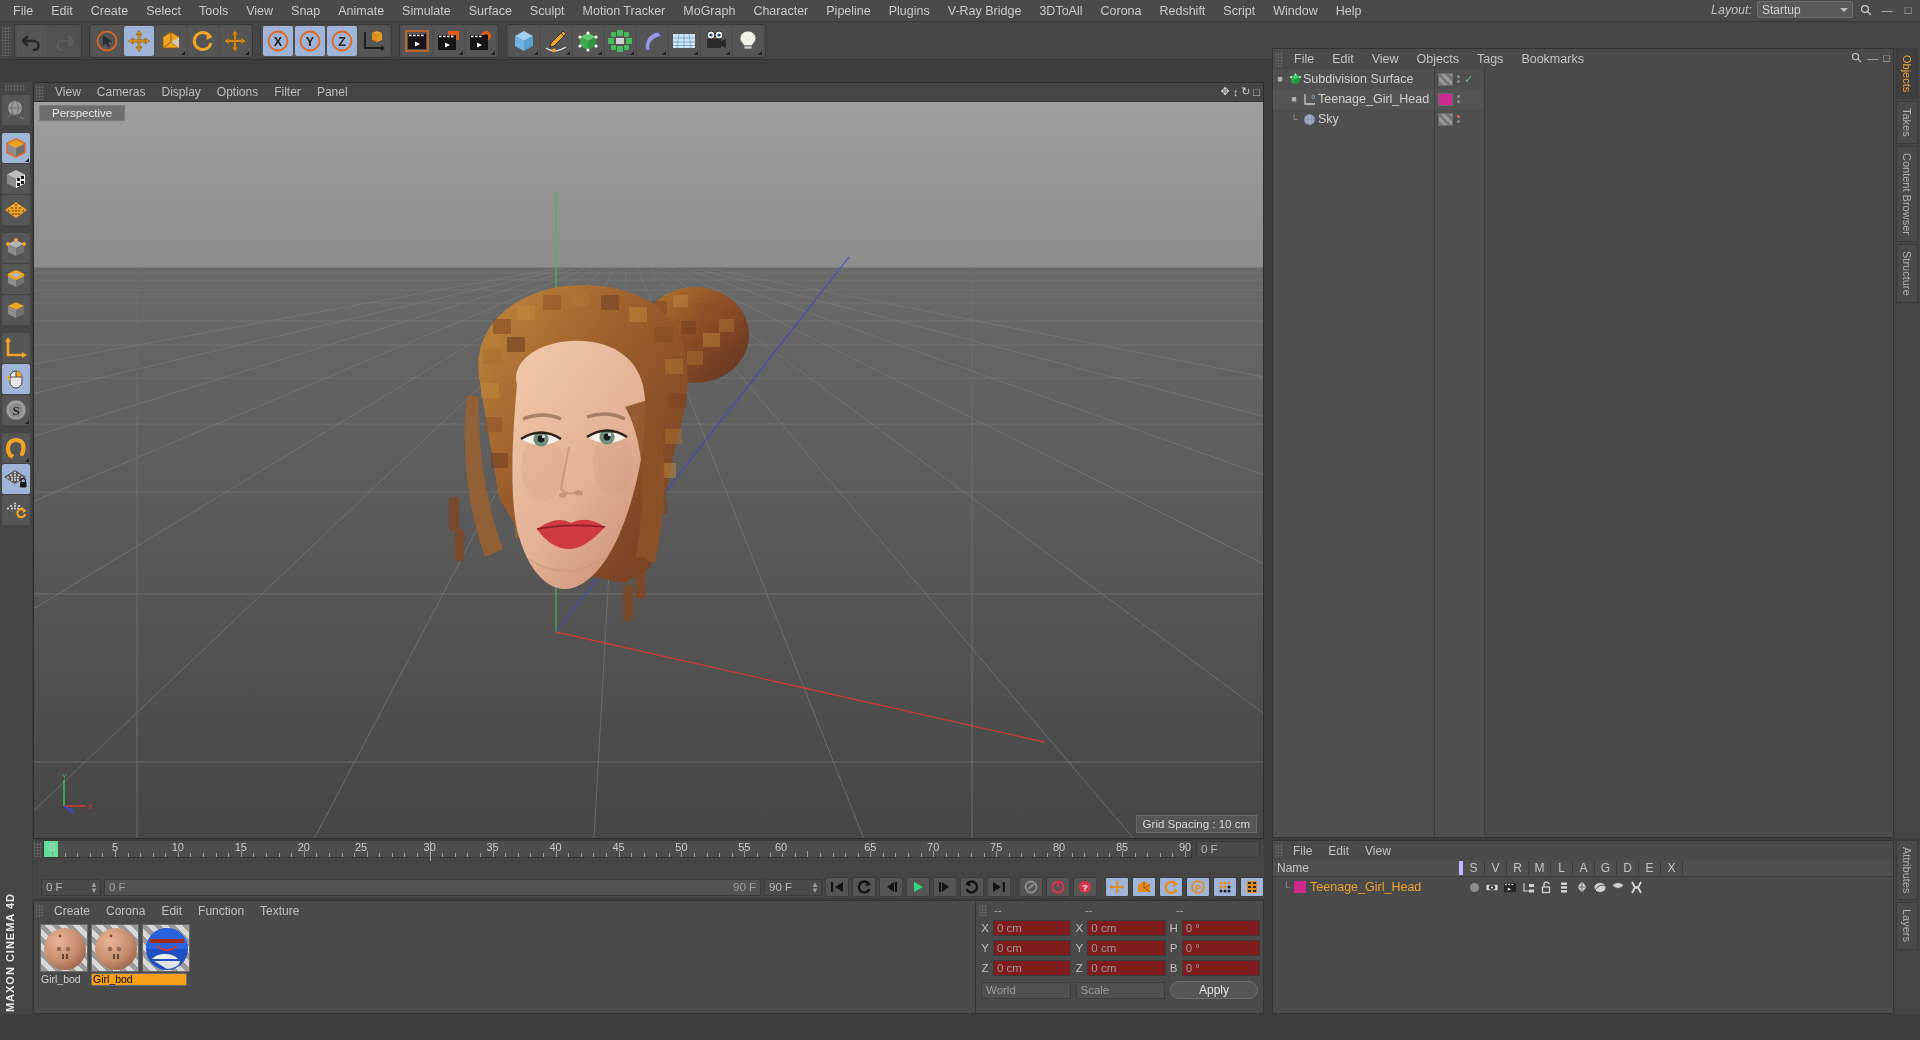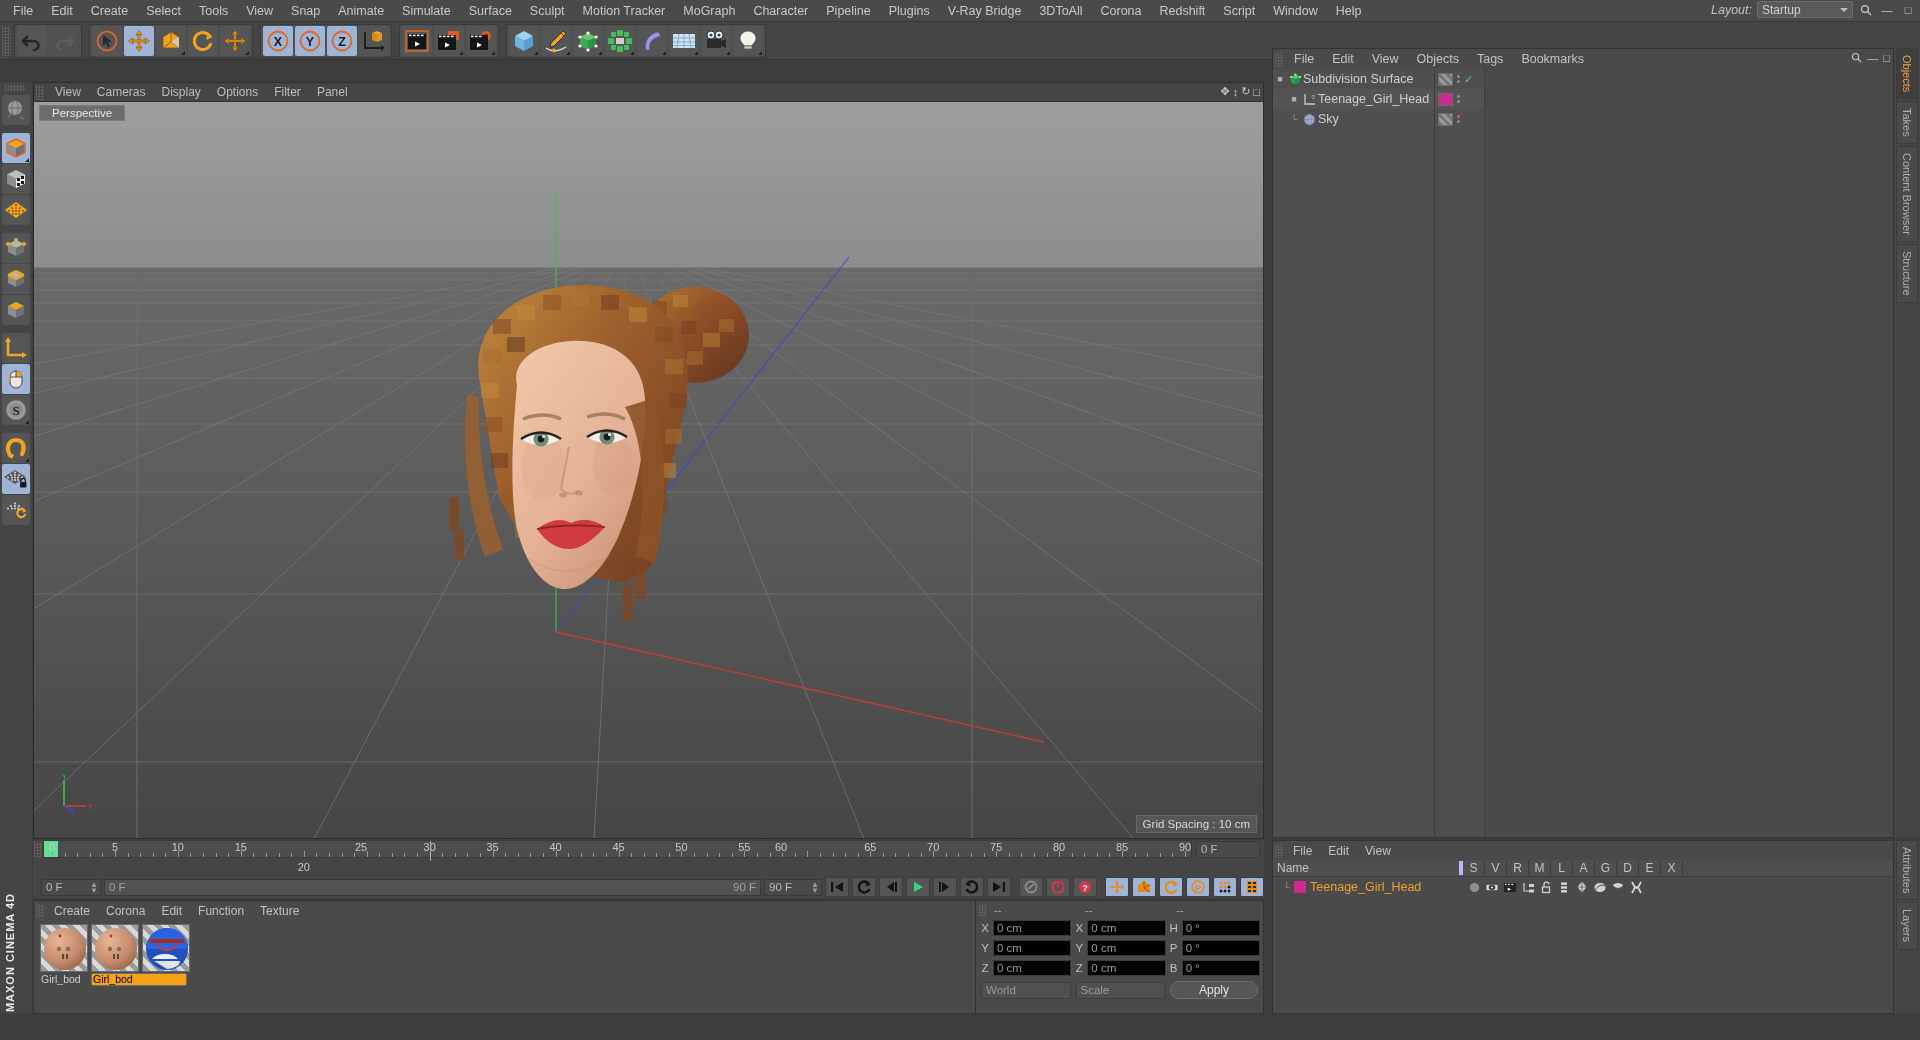--- a/index.html
+++ b/index.html
@@ -129,21 +129,21 @@
      overflow:hidden; height:13px; line-height:13px; padding-left:1px;}
   .matlabel.sel{ background:#f6a017; color:#000; }
 
   
   .coordwrap{ position:absolute; left:975px; top:900px; width:289px; height:114px;
       background:#4a4a4a; border:1px solid #333;}
   .coordhdr{ height:17px; display:flex; align-items:center; font-size:11.5px; color:#a8a8a8;}
   .coordhdr .c{ flex:1; text-align:left; padding-left:4px;}
   .crow{ display:flex; align-items:center; height:20px; padding:0 3px; gap:2px;}
   .clab{ width:12px; font-size:11.5px; color:#c0c0c0; text-align:center; flex:none;}
-  .cfield{ flex:1; height:16px; background:#000000; border:1px solid #3b3b3b; color:#9a9a9a;
+  .cfield{ flex:1; height:16px; background:#7f1d1d; border:1px solid #3b3b3b; color:#9a9a9a;
       font-size:11.5px; padding:0 3px; position:relative; display:flex; align-items:center;}
   .coordfoot{ display:flex; align-items:center; gap:5px; padding:3px 5px;}
   .csel{ flex:1; height:17px; background:#505050; border:1px solid #3d3d3d; color:#9a9a9a;
       font-size:11.5px; display:flex;align-items:center; padding:0 4px; position:relative;}
   .applybtn{ width:88px; height:18px; background:#565656; border:1px solid #6d6d6d; border-radius:9px;
       color:#e2e2e2; font-size:12px; display:flex; align-items:center; justify-content:center;}
 
   
   .objwrap{ position:absolute; left:1272px; top:48px; width:622px; height:790px;
       background:#4a4a4a; border:1px solid #333; }
@@ -828,21 +828,21 @@
   </div>
 
   <div class="tlwrap">
     <div class="grip" style="position:absolute;left:1px;top:2px;height:15px;width:8px;"></div>
     <div class="tlruler" id="tlruler">
       <div class="tlgreen"></div>
     <div class="tlnum" style="left: 8px;">0</div>
         <div class="tlnum" style="left: 70.9444px;">5</div>
         <div class="tlnum" style="left: 133.889px;">10</div>
         <div class="tlnum" style="left: 196.833px;">15</div>
-        <div class="tlnum" style="left: 259.778px; margin-top: 20px;">20</div>
+        <div class="tlnum" style="left: 259.778px;">20</div>
         <div class="tlnum" style="left: 317px;">25</div>
         <div class="tlnum" style="left: 385.667px;">30</div>
         <div class="tlnum" style="left: 448.611px;">35</div>
         <div class="tlnum" style="left: 511.556px;">40</div>
         <div class="tlnum" style="left: 574.5px;">45</div>
         <div class="tlnum" style="left: 637.444px;">50</div>
         <div class="tlnum" style="left: 700.389px;">55</div>
         <div class="tlnum" style="left: 737px;">60</div>
         <div class="tlnum" style="left: 826.278px;">65</div>
         <div class="tlnum" style="left: 889.222px;">70</div>

